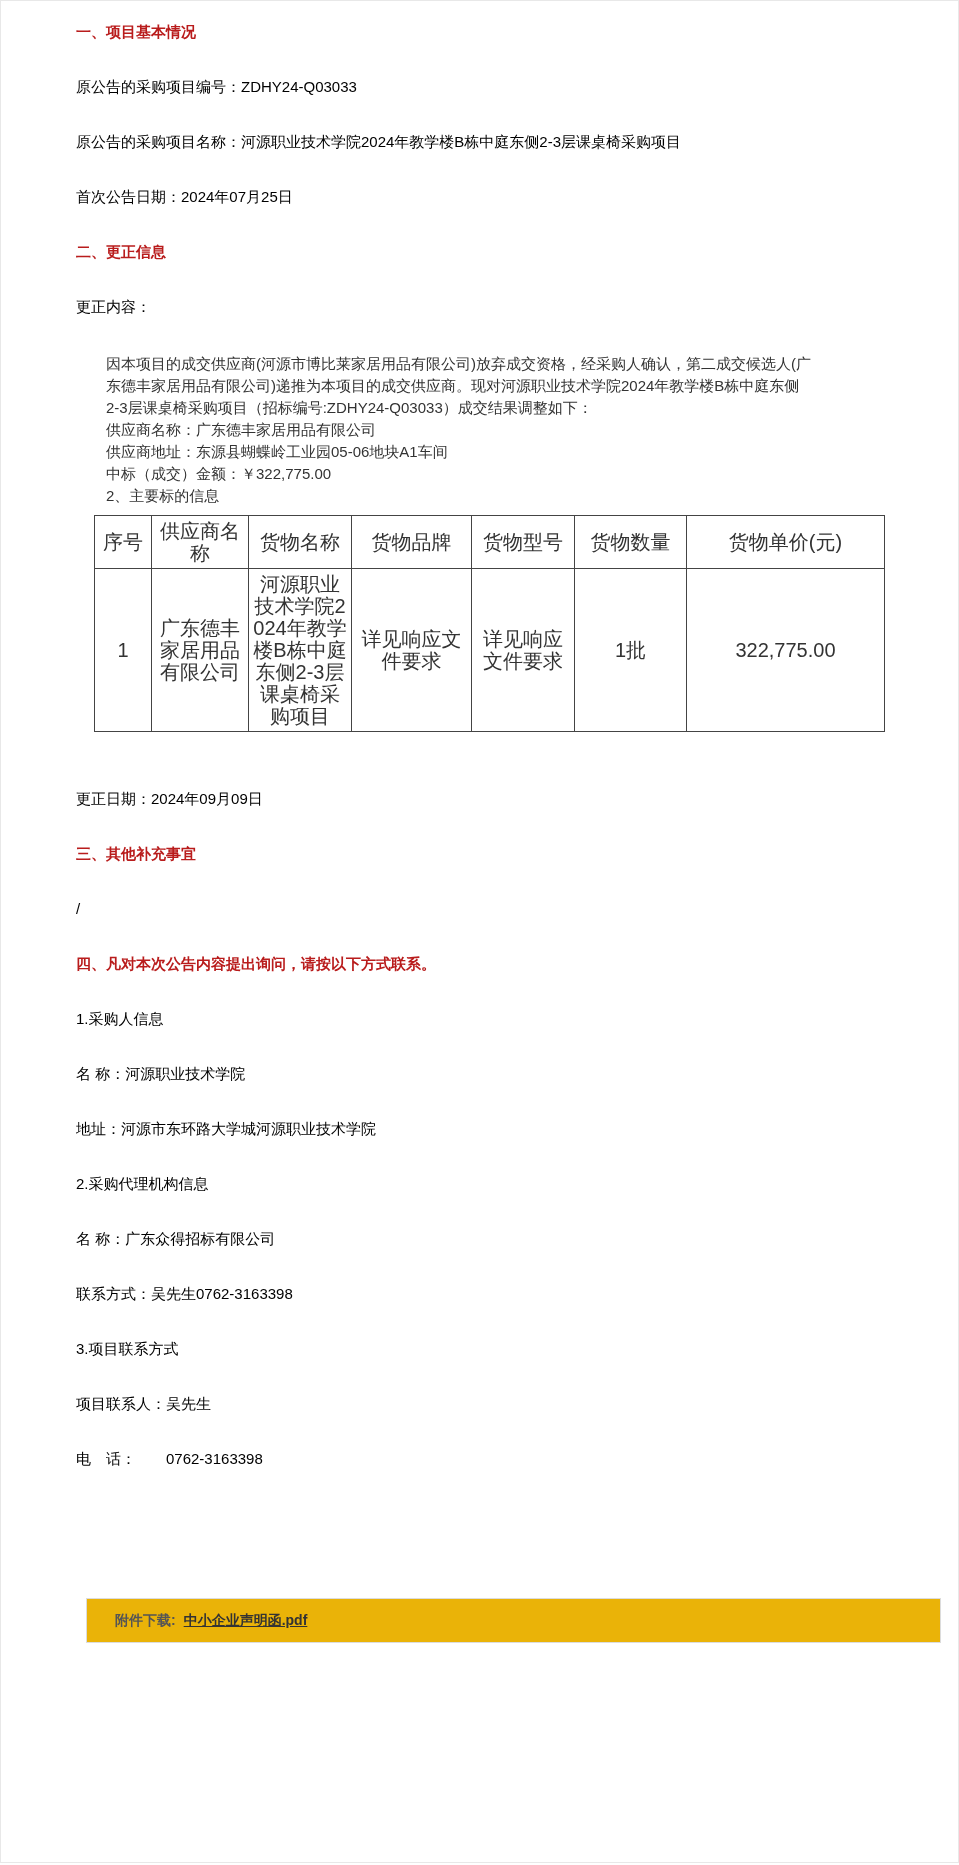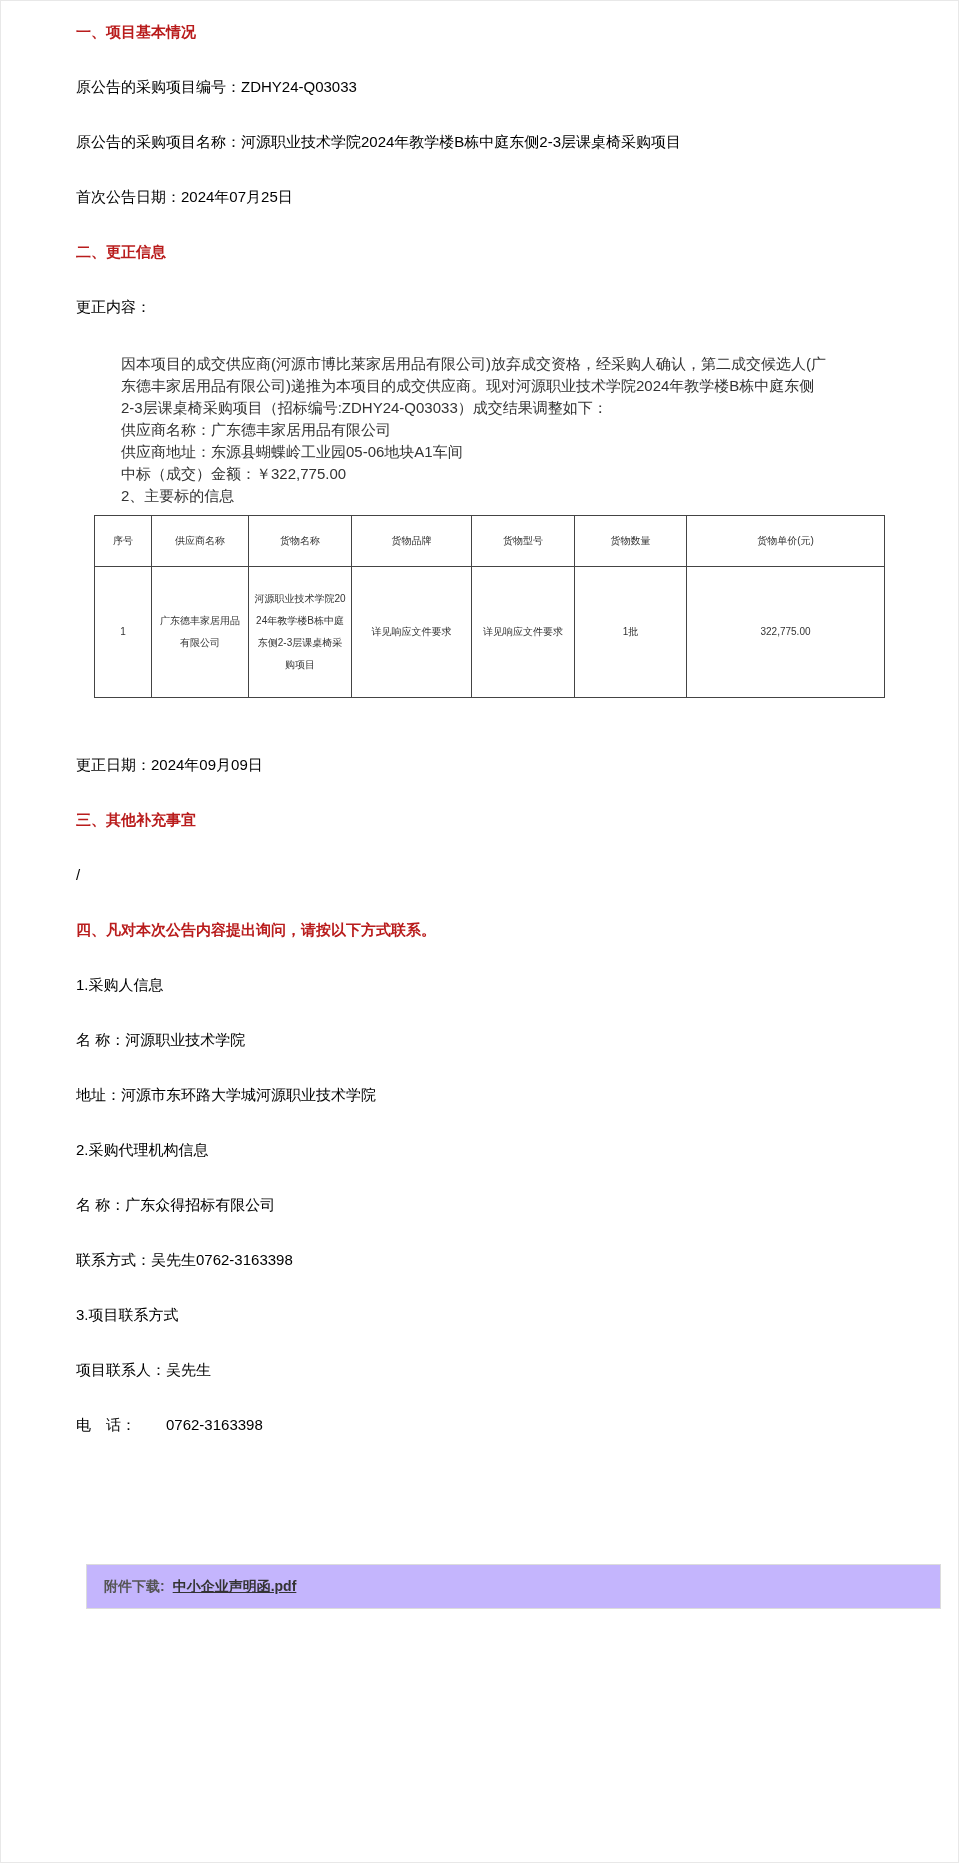--- a/index.html
+++ b/index.html
@@ -20,49 +20,49 @@
     color: #000000;
   }
   .doc p.h { font-weight: bold; color: #b91c1c; }
   
   .content-block {
     margin: 3px 60px 0 105px;
     font-size: 15px;
     line-height: 22px;
     color: #333333;
   }
-  .content-block .cline { white-space: pre-wrap; margin-left: 15px; }
+  .content-block .cline { white-space: pre-wrap; }
   
   table.award {
     border-collapse: collapse;
     table-layout: fixed;
     width: 790px;
     margin: 8px 0 0 -12px;
     background: #ffffff;
   }
   table.award th, table.award td {
     border: 1px solid #444444;
-    font-size: 10px;
+    font-size: 20px;
     line-height: 22px;
     font-weight: normal;
     text-align: center;
     vertical-align: middle;
     padding: 4px 4px;
     color: #333333;
     word-break: break-all;
   }
   table.award thead th { height: 42px; }
   table.award tbody td { height: 122px; }
   .date-line { margin-top: 58px !important; }
   
   .att-box {
     margin: 130px 17px 0 85px;
     border: 1px solid #dcdcdc;
-    background: #c4b5fd;
-    padding: 12px 17px;
+    background: #eab308;
+    padding: 12px 28px;
     font-size: 14px;
     line-height: 19px;
   }
   .att-label { color: #555555; font-weight: bold; margin-right: 8px; }
   .att-link {
     color: #333333;
     font-weight: bold;
     text-decoration: underline;
     cursor: pointer;
   }

